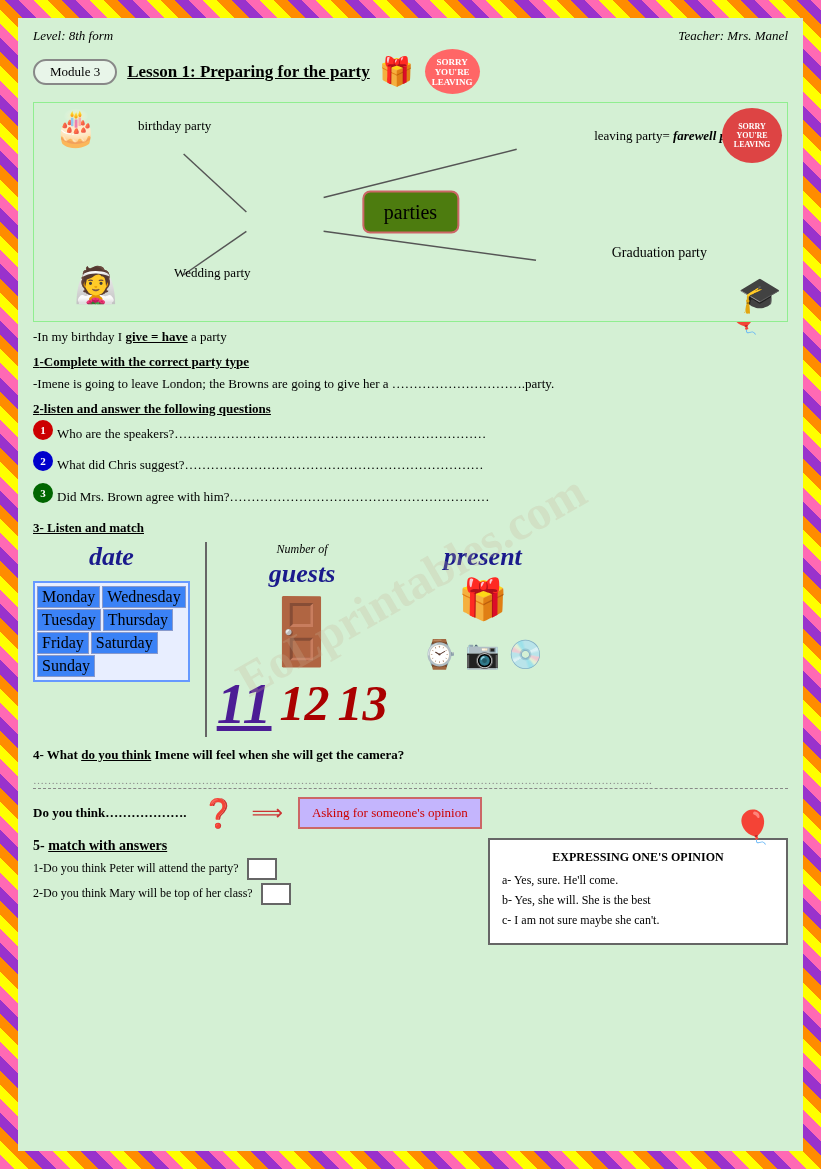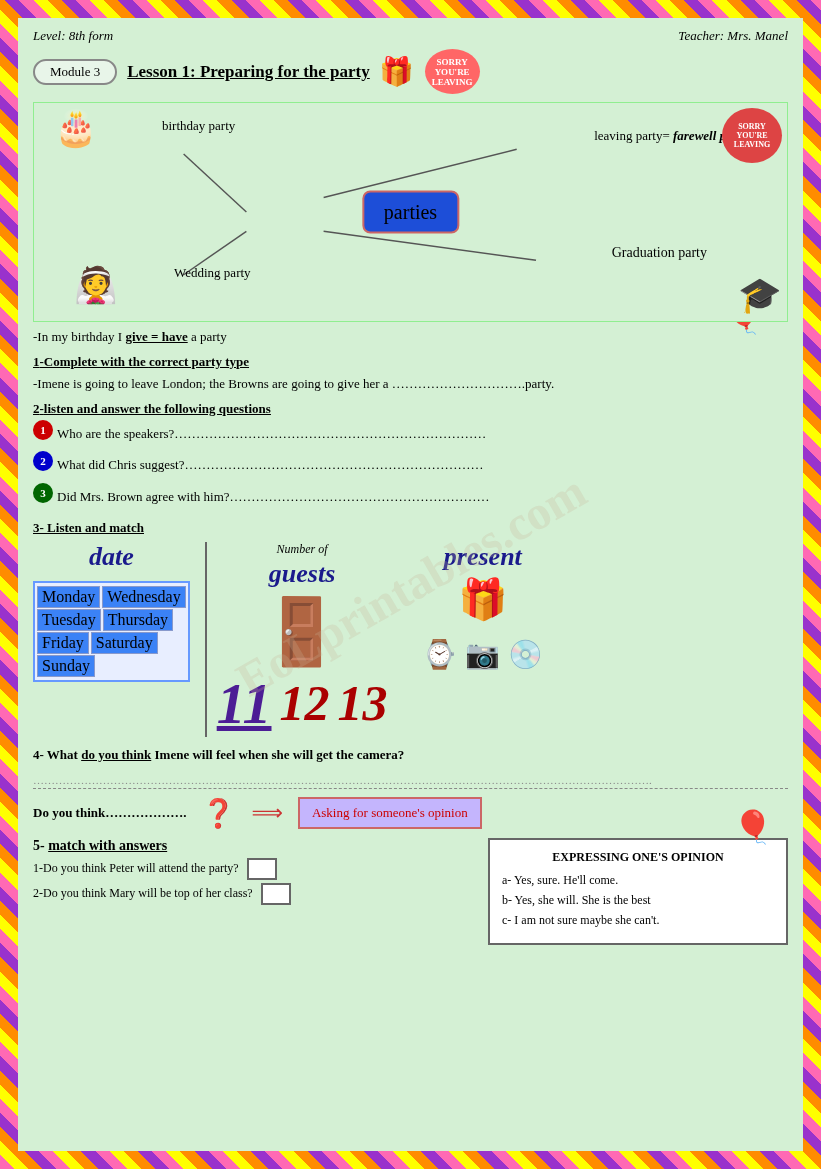--- a/index.html
+++ b/index.html
@@ -100,36 +100,36 @@
       height: 220px;
       margin-bottom: 5px;
       border: 1px solid #90ee90;
     }
 
     .parties-center {
       position: absolute;
       left: 50%;
       top: 50%;
       transform: translate(-50%, -50%);
-      background: #1d4ed8;
+      background: #4d7c0f;
       border: 2px solid #cc6666;
       border-radius: 8px;
       padding: 8px 20px;
       font-size: 20px;
       font-family: 'Comic Sans MS', cursive;
       z-index: 10;
     }
 
     .mind-item {
       position: absolute;
       font-size: 13px;
     }
 
     .mind-item.birthday {
-      top: 15px; left: 128px;
+      top: 15px; left: 104px;
     }
 
     .mind-item.leaving {
       top: 25px; right: 40px;
       font-size: 13px;
     }
 
     .mind-item.wedding {
       bottom: 40px; left: 140px;
     }

